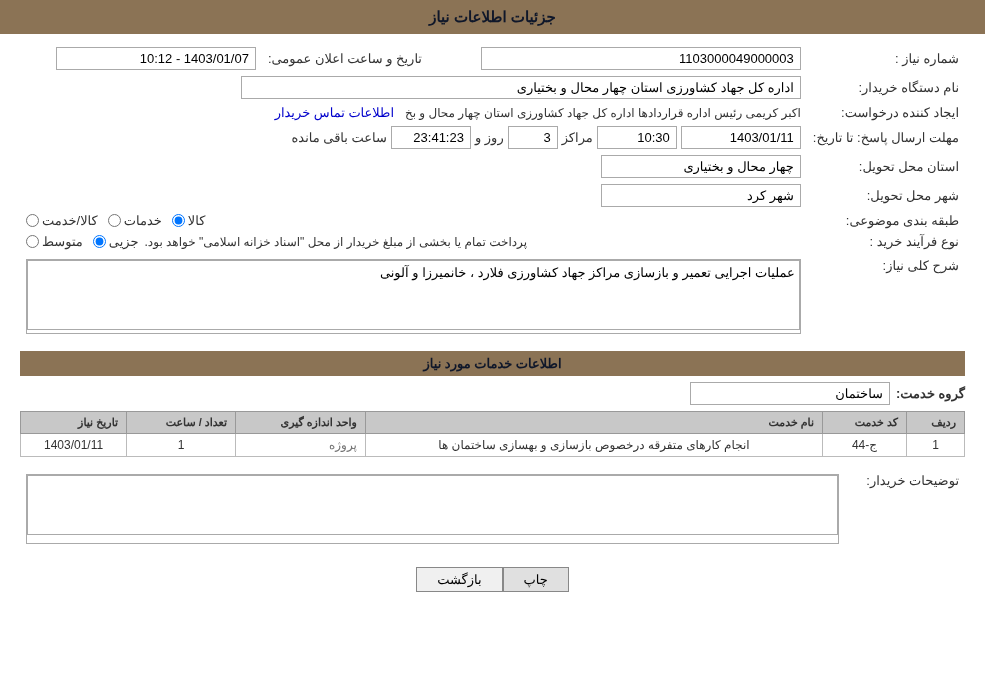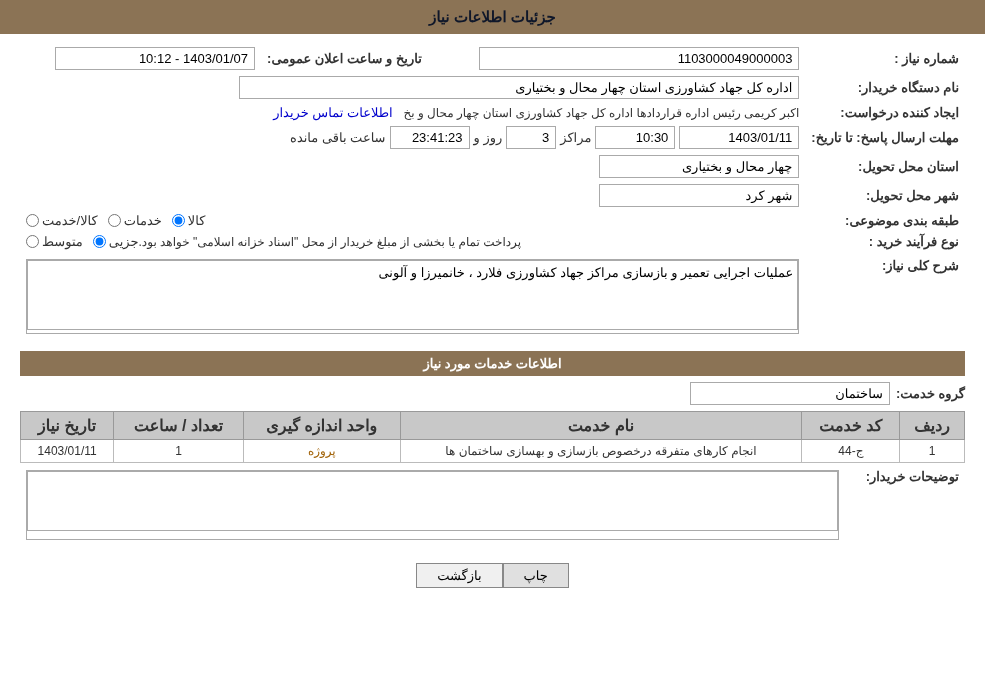--- a/index.html
+++ b/index.html
@@ -22,40 +22,40 @@
       text-align: center;
       padding: 8px 16px;
       font-size: 15px;
       font-weight: bold;
     }
     .content {
       padding: 10px 20px;
     }
     .section-header {
       background: #8B7355;
-      color: #ffffff;
+      color: #0f172a;
       text-align: center;
       padding: 5px 10px;
       font-size: 13px;
       font-weight: bold;
       margin: 10px 0 6px 0;
     }
     .info-table {
       width: 100%;
       border-collapse: collapse;
     }
     .info-table td {
       padding: 3px 6px;
       vertical-align: middle;
     }
     .label-cell {
       text-align: right;
       color: #333;
       white-space: nowrap;
-      font-weight: bold;
+      font-weight: normal;
       width: 120px;
     }
     .value-cell {
       text-align: right;
     }
     .input-box {
       border: 1px solid #aaa;
       background: #fff;
       padding: 3px 6px;
       font-size: 13px;
@@ -97,22 +97,22 @@
     }
     .services-table {
       width: 100%;
       border-collapse: collapse;
       margin-top: 6px;
     }
     .services-table th {
       background: #c8c8c8;
       border: 1px solid #999;
       padding: 4px 8px;
-      text-align: center;
-      font-size: 16px;
+      text-align: right;
+      font-size: 11px;
     }
     .services-table td {
       border: 1px solid #bbb;
       padding: 4px 8px;
       text-align: center;
       font-size: 12px;
     }
     .services-table tr:nth-child(even) td { background: #f9f9f9; }
     .btn {
       padding: 4px 20px;
@@ -229,21 +229,21 @@
                 <label>کالا</label>
                 <input type="radio" name="tabaqa" checked="" style="">
               </div>
             </div>
           </td>
         </tr>
 
         <tr>
           <td class="label-cell">نوع فرآیند خرید :</td>
           <td class="value-cell" colspan="3">
-            <div style="display:flex; align-items:center; flex-direction:row-reverse; flex-wrap:wrap;">
+            <div style="display:flex; align-items:center; gap:6px; flex-direction:row-reverse; flex-wrap:wrap;">
               <div class="radio-group" style="gap:10px;">
                 <div class="radio-item">
                   <label>متوسط</label>
                   <input type="radio" name="farayand" style="">
                 </div>
                 <div class="radio-item">
                   <label>جزیی</label>
                   <input type="radio" name="farayand" checked="" style="">
                 </div>
               </div>
@@ -280,28 +280,28 @@
           <th>واحد اندازه گیری</th>
           <th>تعداد / ساعت</th>
           <th>تاریخ نیاز</th>
         </tr>
       </thead>
       <tbody id="services-table-body">
       <tr>
     <td>1</td>
     <td>ج-44</td>
     <td>انجام کارهای متفرقه درخصوص بازسازی و بهسازی ساختمان ها</td>
-    <td style="color:#a16207;">پروژه</td>
+    <td style="color:#737373;text-align:right;">پروژه</td>
     <td>1</td>
     <td>1403/01/11</td>
   </tr>
         </tbody>
     </table>
 
-    <table class="info-table" style="margin-top:0;">
+    <table class="info-table" style="margin-top:10px;">
       <tbody>
         <tr>
           <td class="label-cell" style="vertical-align:top; padding-top:6px; width:120px;">توضیحات خریدار:</td>
           <td class="value-cell">
             <div class="comment-area-wrapper">
               <textarea class="textarea-box" style="height: 60px;"></textarea>
             </div>
           </td>
         </tr>
       </tbody>

